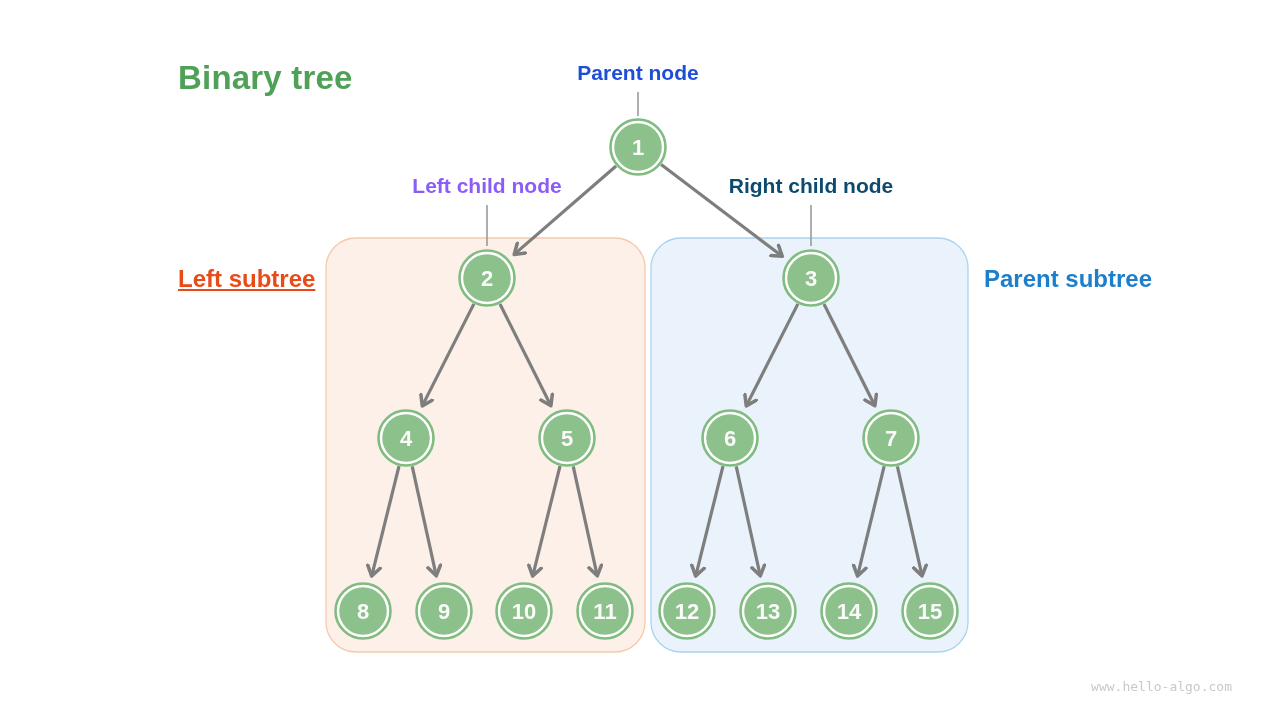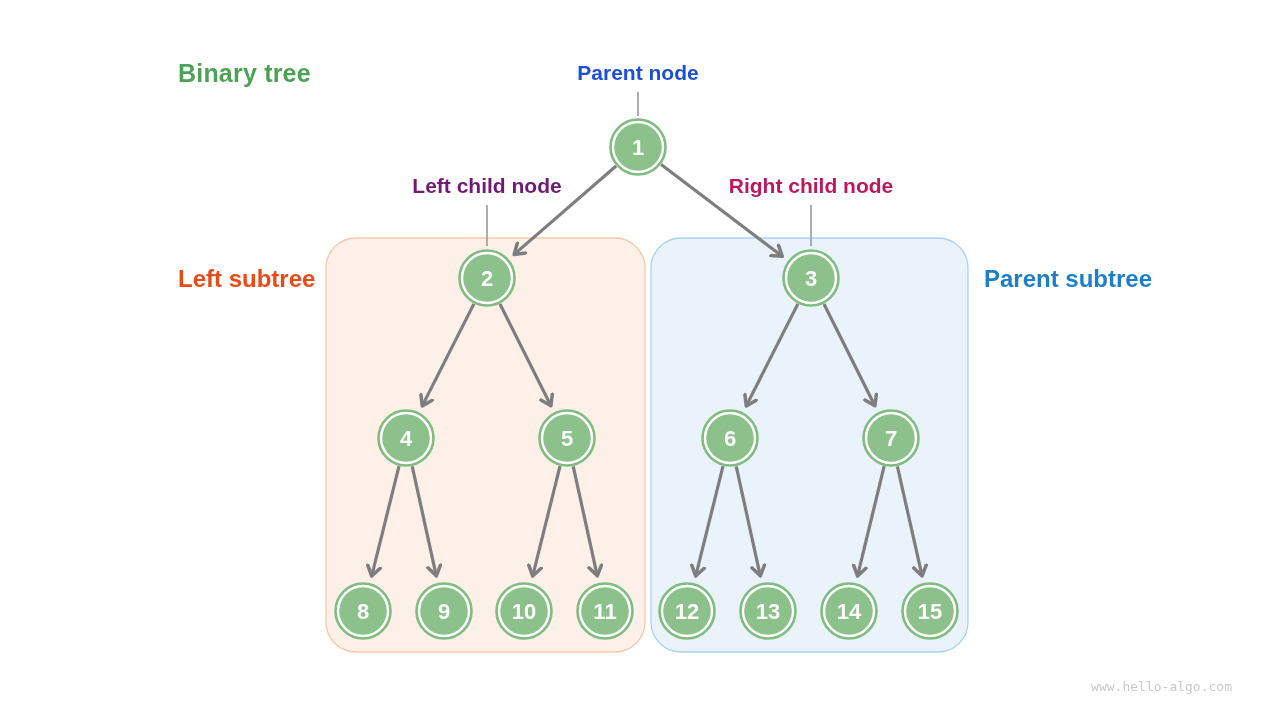--- a/index.html
+++ b/index.html
@@ -23,21 +23,21 @@
     position: absolute;
     left: 0;
     top: 0;
   }
   .overlay-label {
     position: absolute;
     white-space: nowrap;
     font-weight: 700;
   }
   .diagram-title {
-    font-size: 25px;
+    font-size: 33px;
     letter-spacing: 0.2px;
   }
   .annotation-label {
     font-size: 21px;
     transform: translate(-50%, -50%);
   }
   .subtree-label {
     font-size: 24px;
     transform: translateY(-50%);
   }
@@ -158,23 +158,23 @@
         <circle cx="930" cy="611" r="27.5" fill="#ffffff" stroke="#80BC80" stroke-width="2.6"></circle>
         <circle cx="930" cy="611" r="23.8" fill="#8CC18C"></circle>
         <text x="930" y="619" text-anchor="middle" fill="#FBFBFB" class="node-number">15</text>
       </g>
     </svg>
 
   <div class="overlay-label diagram-title" style="left: 178px; top: 59px; color: rgb(79, 161, 88);">Binary tree</div>
 
   <div class="overlay-label annotation-label" id="label-parent" style="left: 638px; top: 73px; color: #1d4ed8;">Parent node</div>
 
-  <div class="overlay-label annotation-label" id="label-left-child" style="left: 487px; top: 186px; color: #701a75;">Left child node</div>
+  <div class="overlay-label annotation-label" id="label-left-child" style="left: 487px; top: 186px; color: #8b5cf6;">Left child node</div>
 
-  <div class="overlay-label annotation-label" id="label-right-child" style="left: 811px; top: 186px; color: #be185d;">Right child node</div>
+  <div class="overlay-label annotation-label" id="label-right-child" style="left: 811px; top: 186px; color: #0c4a6e;">Right child node</div>
 
-  <div class="overlay-label subtree-label" id="label-left-subtree" style="left: 178px; top: 279px; color: rgb(232, 75, 23);">Left subtree</div>
+  <div class="overlay-label subtree-label" id="label-left-subtree" style="left: 178px; top: 279px; color: rgb(232, 75, 23); text-decoration: underline;">Left subtree</div>
 
   <div class="overlay-label subtree-label" id="label-right-subtree" style="left: 984px; top: 279px; color: rgb(29, 126, 203);">Parent subtree</div>
 
   <div class="watermark" style="right: 48px; top: 679px; color: rgb(201, 201, 201);">www.hello-algo.com</div>
 
 </div>
 
 </body></html>

